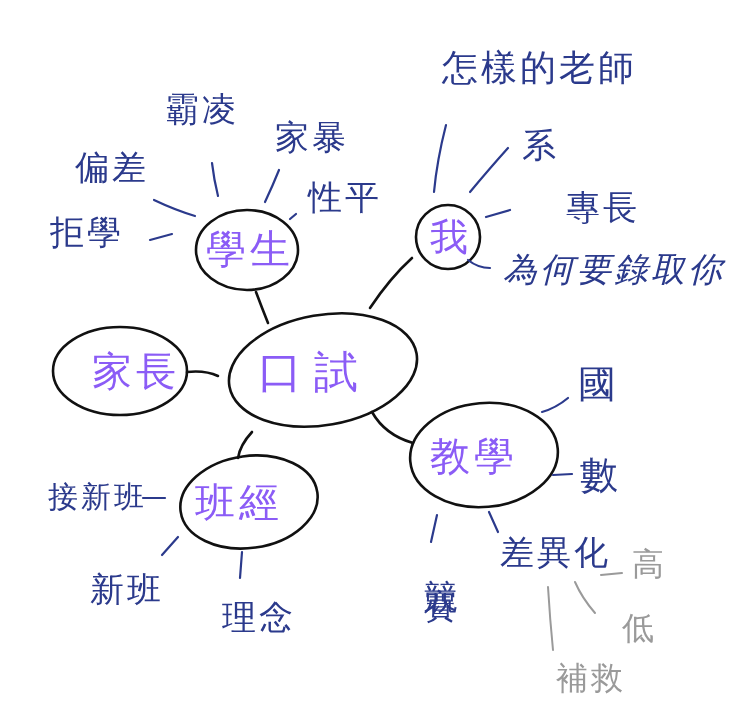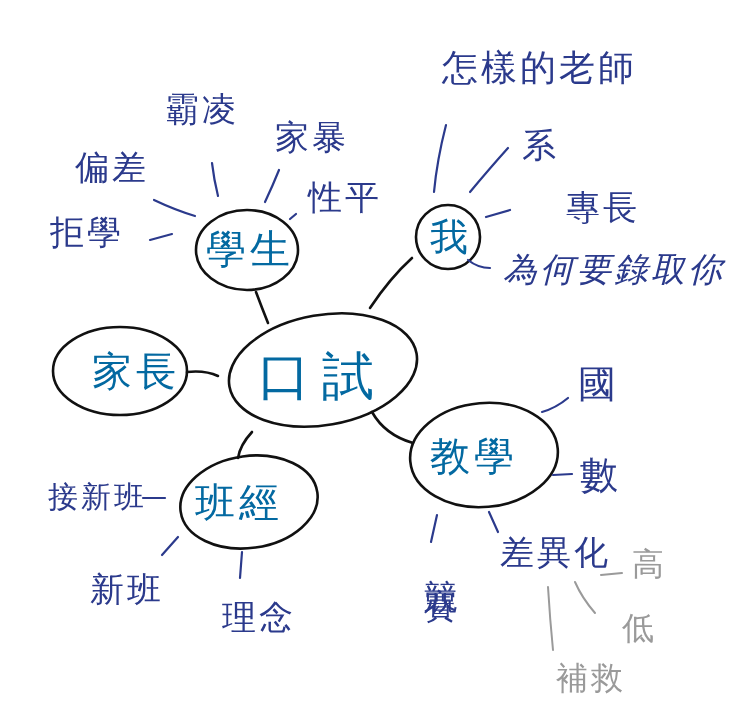--- a/index.html
+++ b/index.html
@@ -1,19 +1,19 @@
 <!DOCTYPE html>
 <html><head>
 <meta charset="utf-8">
 <style>
   html, body { margin: 0; padding: 0; background: #ffffff; }
   body { width: 740px; height: 716px; position: relative; overflow: hidden; }
   #canvas { position: absolute; left: 0; top: 0; width: 740px; height: 716px; }
   .lbl { position: absolute; white-space: nowrap; font-family: "DejaVu Sans", sans-serif; line-height: 1; }
-  .node-text { color: #0369a1; font-size: 40px; letter-spacing: 4px; }
+  .node-text { color: #8b5cf6; font-size: 40px; letter-spacing: 4px; }
   .leaf-blue { color: #2b3a8c; font-size: 34px; letter-spacing: 3px; }
   .leaf-gray { color: #9a9a9a; font-size: 32px; letter-spacing: 3px; }
   .vert { writing-mode: vertical-rl; letter-spacing: 8px; }
 </style>
 </head>
 <body>
 
 <svg id="canvas" viewBox="0 0 740 716" xmlns="http://www.w3.org/2000/svg">
   <g fill="none" stroke="#111111" stroke-width="2.6" stroke-linecap="round">
 
@@ -54,21 +54,21 @@
     <path d="M489 512 L498 532"></path>
   </g>
 
   <g fill="none" stroke="#9a9a9a" stroke-width="2" stroke-linecap="round">
     <path d="M548 587 Q550 620 553 650"></path>
     <path d="M575 582 Q582 598 595 613"></path>
     <path d="M601 575 L622 573"></path>
   </g>
 </svg>
 
-<div class="lbl node-text" style="left:258px;top:350px;font-size:52px;letter-spacing:12px;">口試</div>
+<div class="lbl node-text" style="left:258px;top:350px;font-size:44px;letter-spacing:12px;">口試</div>
 
 <div class="lbl node-text" style="left:206px;top:229px;">學生</div>
 <div class="lbl node-text" style="left:430px;top:218px;font-size:38px;">我</div>
 <div class="lbl node-text" style="left:74px;top:351px;margin-left:18px;">家長</div>
 <div class="lbl node-text" style="left:195px;top:482px;">班經</div>
 <div class="lbl node-text" style="left:430px;top:436px;">教學</div>
 
 <div class="lbl leaf-blue" style="left:75px;top:150px;">偏差</div>
 <div class="lbl leaf-blue" style="left:165px;top:92px;">霸凌</div>
 <div class="lbl leaf-blue" style="left:275px;top:120px;">家暴</div>

